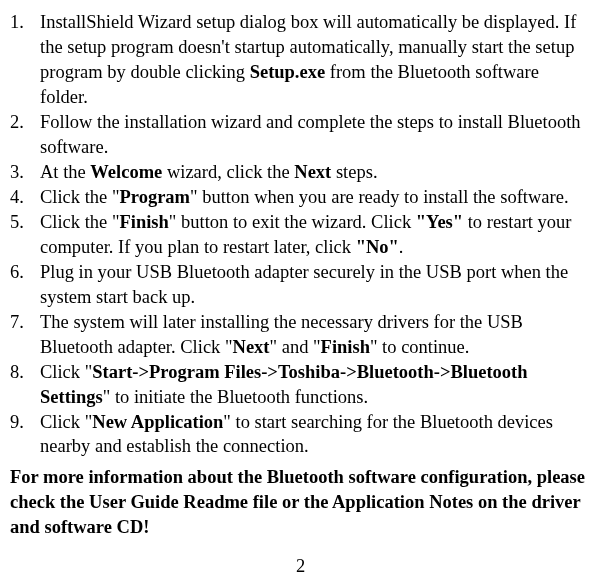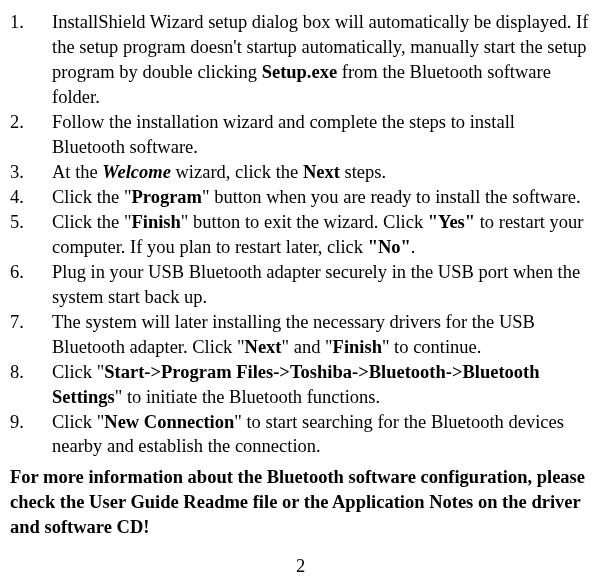--- a/index.html
+++ b/index.html
@@ -22,32 +22,31 @@
     display: flex;
     margin: 0;
     padding: 0;
   }
   ol.steps > li > .num {
     flex: 0 0 30px;
     text-align: left;
   }
   ol.steps > li > .txt {
     flex: 1 1 auto;
-    margin-left: 12px;
   }
   .finfo {
     margin-top: 6px;
     font-weight: bold;
   }
   .pagenum {
     text-align: center;
     margin-top: 14px;
   }
   .b { font-weight: bold; }
-  .bi { font-weight: bold; font-style: italic; }
+  .bi { font-weight: bold; }
 </style>
 </head>
 <body>
 
 <ol class="steps">
   <li>
     <span class="num">1.</span>
     <span class="txt">
       <span>InstallShield Wizard setup dialog box will automatically be displayed. If the setup program doesn't startup automatically, manually start the setup program by double clicking </span><span class="b">Setup.exe</span><span> from the Bluetooth software folder.</span>
     </span>
@@ -90,20 +89,20 @@
   </li>
   <li>
     <span class="num">8.</span>
     <span class="txt">
       <span>Click "</span><span class="b">Start-&gt;Program Files-&gt;Toshiba-&gt;Bluetooth-&gt;Bluetooth Settings</span><span>" to initiate the Bluetooth functions.</span>
     </span>
   </li>
   <li>
     <span class="num">9.</span>
     <span class="txt">
-      <span>Click "</span><span class="b">New Connection</span><span>" to start searching for the Bluetooth devices nearby and establish the connection.</span>
+      <span>Click "</span><span class="b">New Application</span><span>" to start searching for the Bluetooth devices nearby and establish the connection.</span>
     </span>
   </li>
 </ol>
 
 <div class="finfo">For more information about the Bluetooth software configuration, please check the User Guide Readme file or the Application Notes on the driver and software CD!</div>
 
 <div class="pagenum">2</div>
 
 </body></html>

